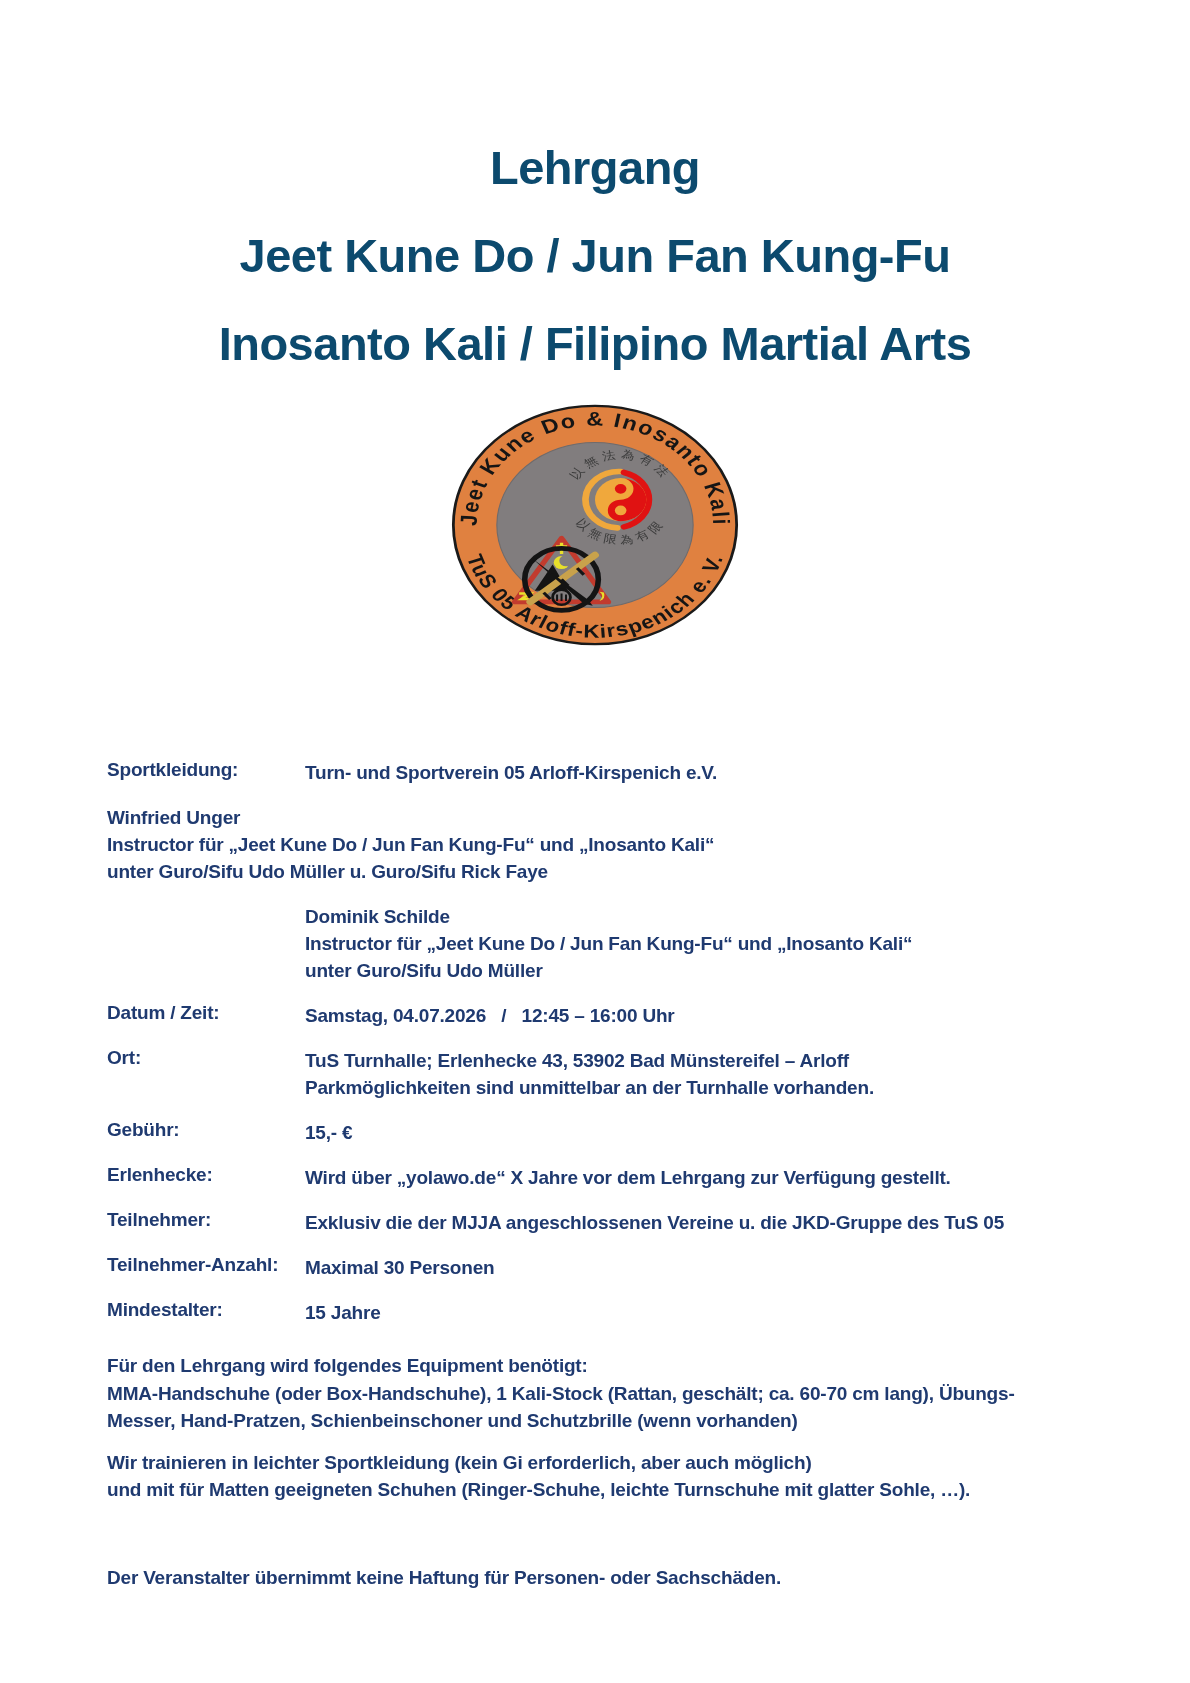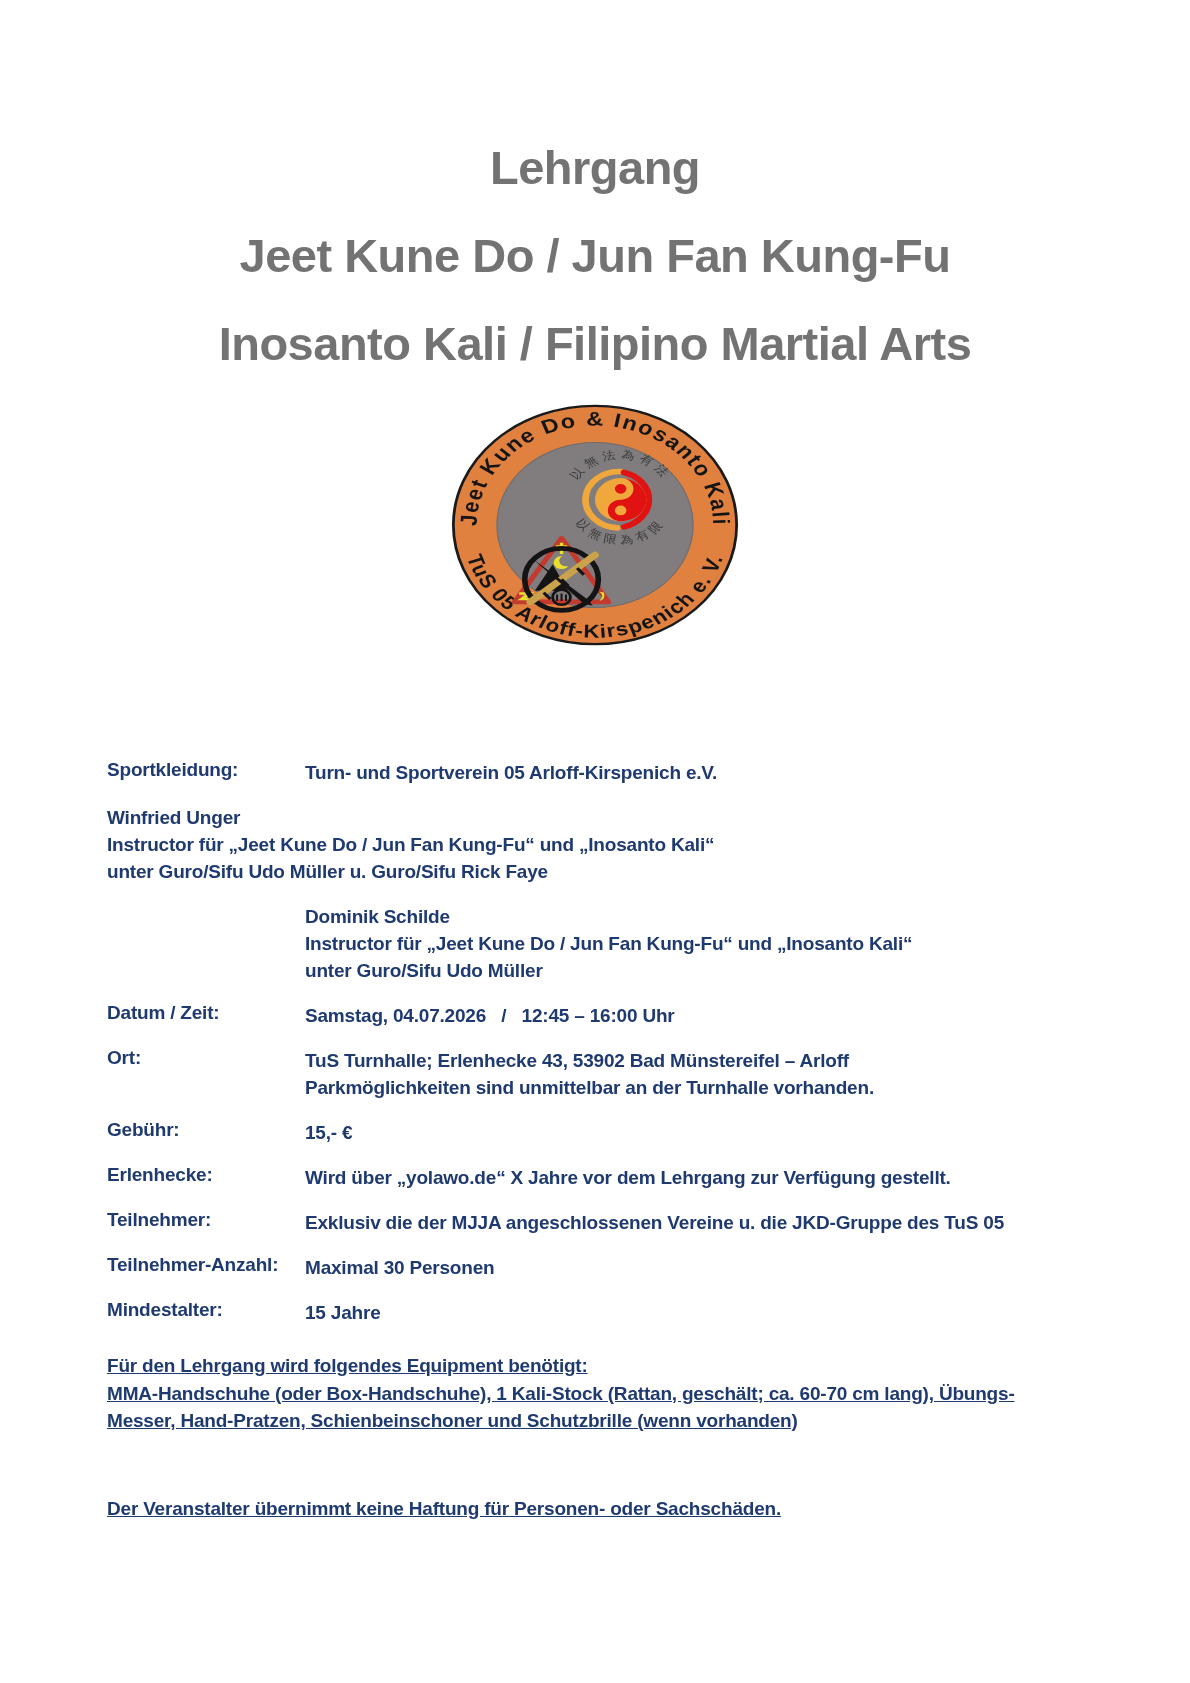--- a/index.html
+++ b/index.html
@@ -6,34 +6,34 @@
   .page{
     width:1190px;height:1683px;background:#ffffff;margin:0 auto;
     position:relative;overflow:hidden;
     font-family:"Liberation Sans", sans-serif;
     color:#1f3a70;
   }
   
   .title-block{padding-top:124px;text-align:center;}
   .title-line{
     font-size:47px;font-weight:bold;line-height:88px;
-    letter-spacing:-0.5px;color:#737373;white-space:pre;
+    letter-spacing:-0.5px;color:#0c4a6e;white-space:pre;
   }
   
   .logo-wrap{margin-top:15px;text-align:center;}
   .logo{display:inline-block;}
   
   .details{margin:108px 60px 0 107px;font-size:19px;font-weight:bold;letter-spacing:-0.2px;}
   .row{display:flex;margin-bottom:18px;}
   .row .label{width:198px;flex:none;white-space:pre;}
   .row .value{flex:1;}
   .vline{line-height:27px;white-space:pre-wrap;}
   
   .paragraphs{margin:26px 60px 0 107px;font-size:19px;font-weight:bold;letter-spacing:-0.2px;}
-  .para{margin:0 0 14px 0;text-decoration:underline;}
+  .para{margin:0 0 14px 0;}
   .pline{line-height:27.5px;white-space:pre-wrap;}
   .liability{margin-top:60px;}
 </style>
 </head>
 <body>
 
 <div class="page">
 
   <header class="title-block">
     <div class="title-line">Lehrgang</div>
@@ -182,18 +182,22 @@
 
 
   </section>
 
   <section class="paragraphs">
     <div class="para">
       <div class="pline">Für den Lehrgang wird folgendes Equipment benötigt:</div>
       <div class="pline">MMA-Handschuhe (oder Box-Handschuhe), 1 Kali-Stock (Rattan, geschält; ca. 60-70 cm lang), Übungs-</div>
       <div class="pline">Messer, Hand-Pratzen, Schienbeinschoner und Schutzbrille (wenn vorhanden)</div>
     </div>
+    <div class="para">
+      <div class="pline">Wir trainieren in leichter Sportkleidung (kein Gi erforderlich, aber auch möglich)</div>
+      <div class="pline">und mit für Matten geeigneten Schuhen (Ringer-Schuhe, leichte Turnschuhe mit glatter Sohle, …).</div>
+    </div>
     <div class="para liability">
       <div class="pline">Der Veranstalter übernimmt keine Haftung für Personen- oder Sachschäden.</div>
     </div>
   </section>
 
 </div>
 
 </body></html>

